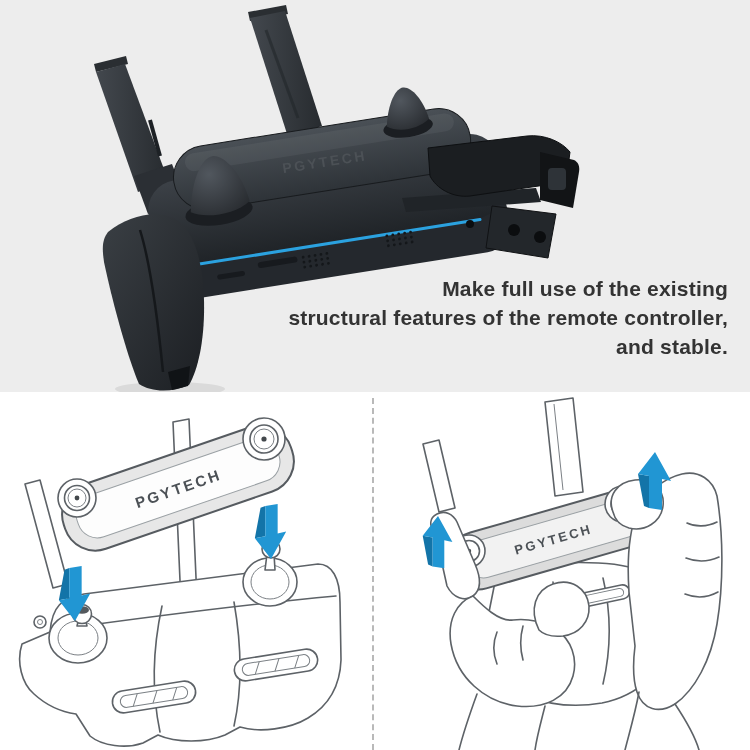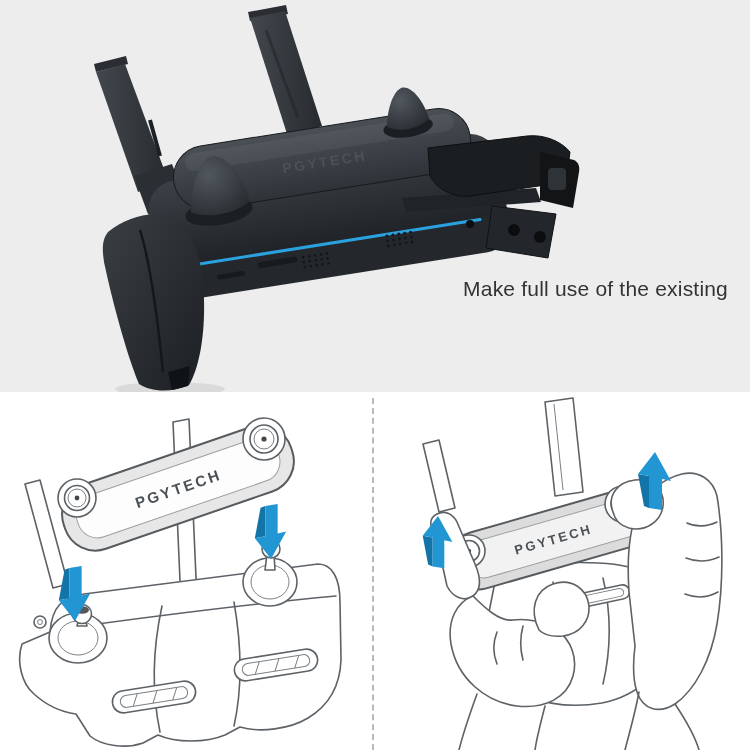--- a/index.html
+++ b/index.html
@@ -6,21 +6,21 @@
   body{width:750px;height:750px;overflow:hidden;background:#fff;
        font-family:"Liberation Sans","DejaVu Sans",sans-serif;}
   .page{position:relative;width:750px;height:750px;}
 
   
   .hero{position:relative;width:750px;height:392px;background:#ededed;overflow:hidden;}
   .hero svg{position:absolute;left:0;top:0;display:block;}
   .caption{position:absolute;right:22px;top:274px;width:470px;
            text-align:right;color:#333;font-size:21px;line-height:29px;
            letter-spacing:.2px;}
-  .caption div{white-space:nowrap;}
+  .caption div{white-space:nowrap;font-weight:bold;}
 
   
   .steps{position:relative;width:750px;height:358px;background:#fff;}
   .divider{position:absolute;left:372px;top:6px;bottom:0;width:0;
            border-left:2px dashed #b9b9b9;}
   .panel{position:absolute;top:0;display:block;}
   .panel.left{left:0;}
   .panel.right{left:377px;}
 
   
@@ -140,20 +140,22 @@
 
       <g>
         <path d="M108,232 C130,214 162,208 180,222 C197,238 203,268 204,300 C205,336 199,368 189,385 C171,393 151,392 139,384 C127,356 112,300 104,262 C102,248 102,240 108,232 Z" fill="url(#gGrip)"></path>
         <path d="M140,230 C150,262 158,322 163,372" stroke="#15181b" stroke-width="2.5" fill="none"></path>
         <path d="M168,372 L190,366 L188,386 L172,390 Z" fill="#101316"></path>
       </g>
     </svg>
 
     <div class="caption">
       <div>Make full use of the existing</div>
+      <div>structural features of the remote controller,</div>
+      <div>and stable.</div>
     </div>
   </section>
 
   <section class="steps">
     <div class="divider"></div>
 
     <svg class="panel left" width="373" height="358" viewBox="0 0 373 358">
 
       <path class="la" d="M173,30 L189,27 L197,208 L181,211 Z"></path>
       <path class="la" d="M25,92 L40,88 L68,192 L53,196 Z"></path>

